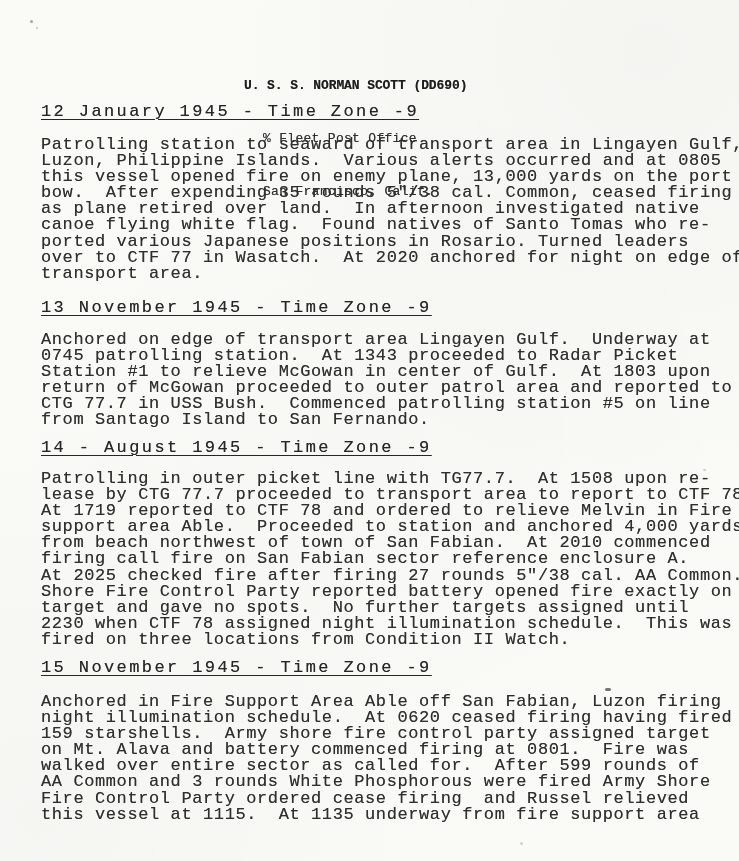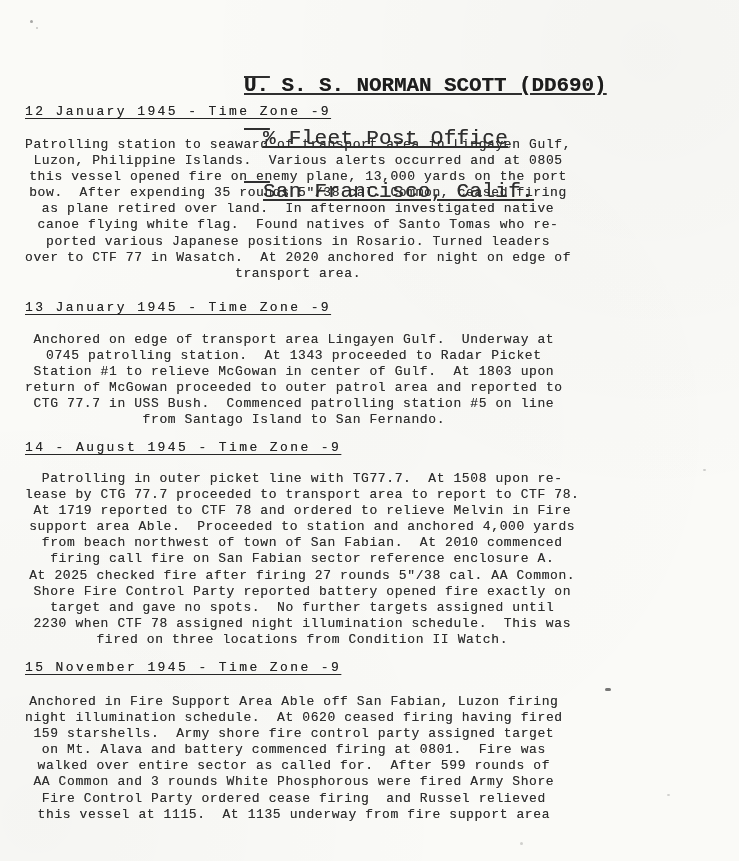--- a/index.html
+++ b/index.html
@@ -10,47 +10,45 @@
     background:
       radial-gradient(circle at 88% 6%, rgba(0,0,0,0.025), transparent 45%),
       radial-gradient(circle at 5% 95%, rgba(0,0,0,0.02), transparent 40%),
       radial-gradient(circle at 50% 50%, rgba(0,0,0,0.012), transparent 70%),
       var(--paper);
     overflow:hidden;
     font-family:"Liberation Mono","DejaVu Sans Mono",monospace;
   }
   .txt {
     position:absolute;
-    left:25px;
-    font-size:13px;
+    left:41px;
+    font-size:17px;
     line-height:16.1px;
     letter-spacing:0.6px;
     color:var(--ink);
     white-space:pre;
     text-shadow:0 0 0.6px rgba(47,47,47,0.6);
-    text-align:center;
   }
   .heading {
     letter-spacing:2.4px;
     text-decoration:underline;
     text-underline-offset:3px;
     text-decoration-thickness:1.3px;
     color:#262626;
   }
   .letterhead {
     position:absolute;
     top:42px;
     left:244px;
     color:var(--ink);
-    font-size:21px;
+    font-size:13px;
     line-height:17.6px;
     letter-spacing:0.3px;
     white-space:pre;
     text-shadow:0 0 0.6px rgba(40,40,40,0.6);
-    text-decoration:underline;
   }
   .lh-bold { font-weight:bold; letter-spacing:-0.1px; color:#1d1d1d; }
   .lh-indent { margin-left:19px; }
   .speck { position:absolute; border-radius:50%; background:rgba(40,40,40,0.4); }
   .s1 { left:30px;  top:20px;  width:3px; height:3px; }
   .s2 { left:36px;  top:27px;  width:2px; height:2px; background:rgba(40,40,40,0.25); }
   .s3 { left:605px; top:688px; width:6px; height:3px; border-radius:2px; background:rgba(30,30,30,0.6); }
   .s4 { left:703px; top:469px; width:3px; height:2px; background:rgba(40,40,40,0.22); }
   .s5 { left:520px; top:842px; width:3px; height:3px; background:rgba(40,40,40,0.2); }
   .s6 { left:667px; top:794px; width:3px; height:2px; background:rgba(40,40,40,0.2); }
@@ -68,21 +66,21 @@
 <div class="txt" style="top:137px">Patrolling station to seaward of transport area in Lingayen Gulf,
 Luzon, Philippine Islands.  Various alerts occurred and at 0805
 this vessel opened fire on enemy plane, 13,000 yards on the port
 bow.  After expending 35 rounds 5"/38 cal. Common, ceased firing
 as plane retired over land.  In afternoon investigated native
 canoe flying white flag.  Found natives of Santo Tomas who re-
 ported various Japanese positions in Rosario. Turned leaders
 over to CTF 77 in Wasatch.  At 2020 anchored for night on edge of
 transport area.</div>
 
-<div class="txt heading" style="top:300px">13 January 1945 - Time Zone -9</div>
+<div class="txt heading" style="top:300px">13 November 1945 - Time Zone -9</div>
 <div class="txt" style="top:332px">Anchored on edge of transport area Lingayen Gulf.  Underway at
 0745 patrolling station.  At 1343 proceeded to Radar Picket
 Station #1 to relieve McGowan in center of Gulf.  At 1803 upon
 return of McGowan proceeded to outer patrol area and reported to
 CTG 77.7 in USS Bush.  Commenced patrolling station #5 on line
 from Santago Island to San Fernando.</div>
 
 <div class="txt heading" style="top:440px">14 - August 1945 - Time Zone -9</div>
 <div class="txt" style="top:471px">Patrolling in outer picket line with TG77.7.  At 1508 upon re-
 lease by CTG 77.7 proceeded to transport area to report to CTF 78.

